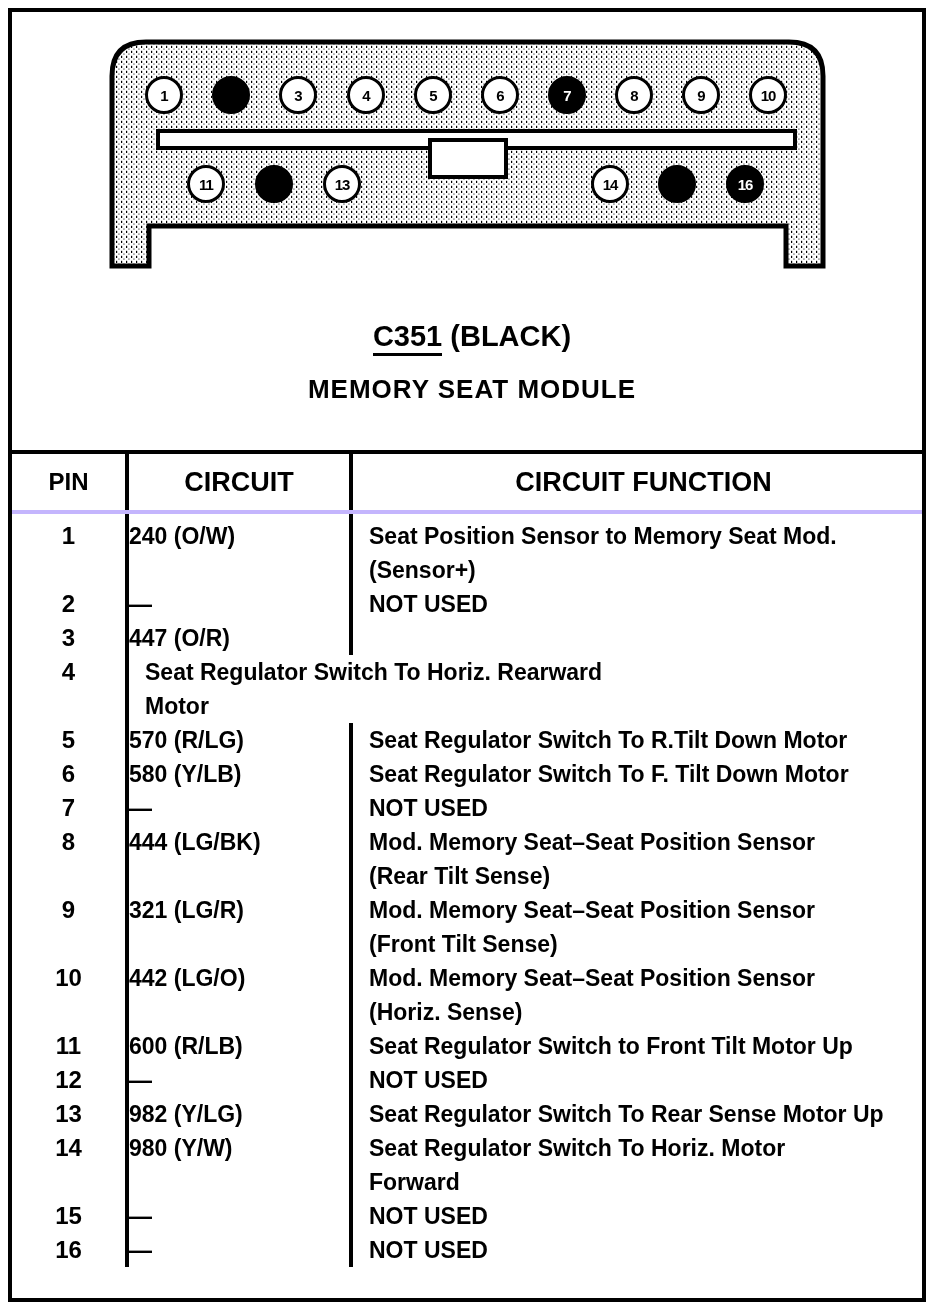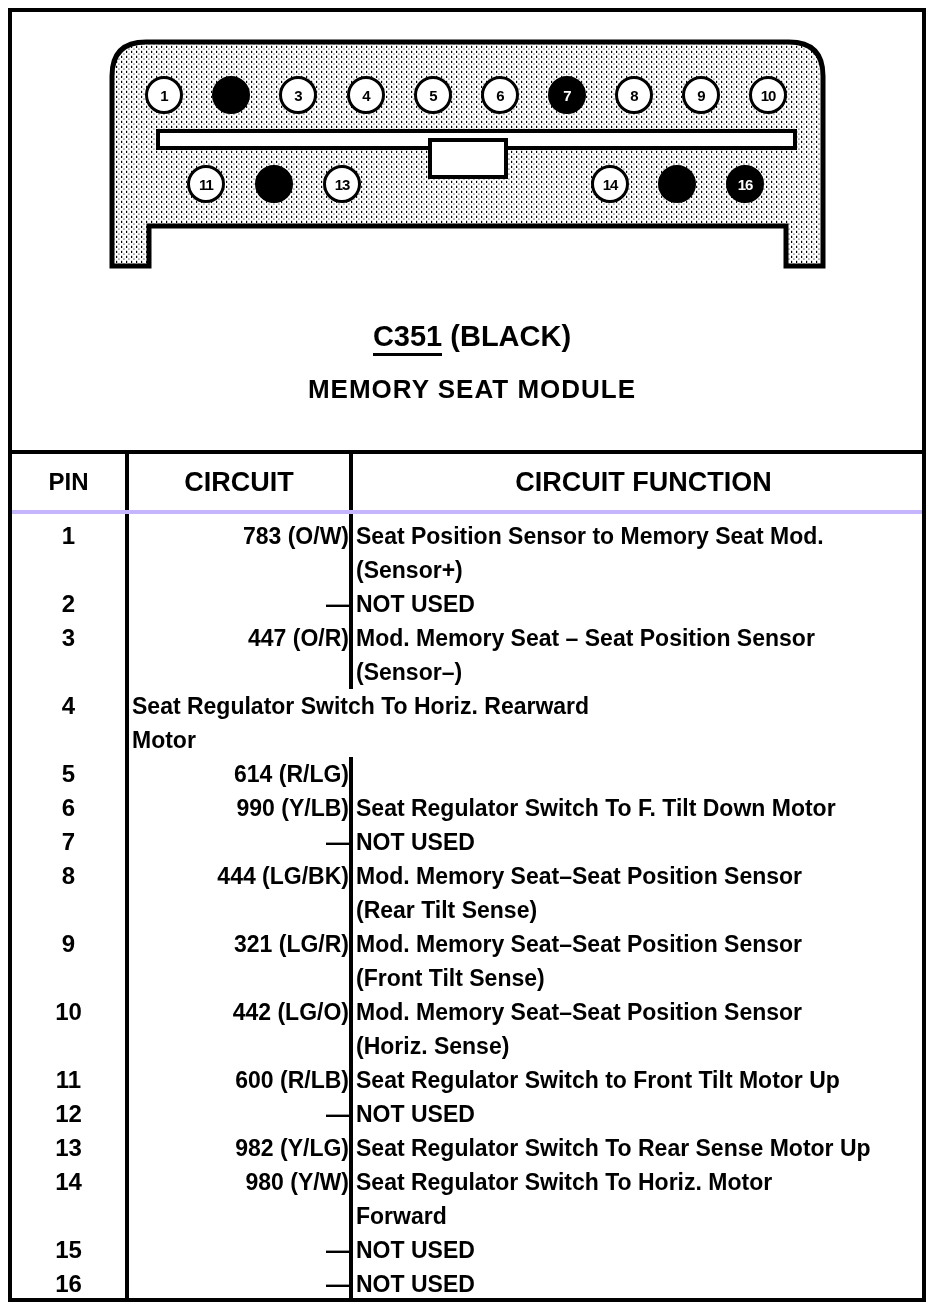--- a/index.html
+++ b/index.html
@@ -38,22 +38,22 @@
     position:absolute;left:0;width:944px;
     text-align:center;
   }
   #title1{top:320px;font-size:29px;}
   #title1 .code{border-bottom:3px solid #000;padding-bottom:1px;}
   #title2{top:374px;font-size:26px;letter-spacing:1px;}
   
   .cols{display:flex;box-sizing:border-box;}
   .cell{box-sizing:border-box;}
   .cell-pin{width:117px;border-right:4px solid #000;text-align:center;flex:none;}
-  .cell-circuit{width:224px;border-right:4px solid #000;text-align:right;flex:none;}
-  .cell-func{flex:1;padding-left:3px;}
+  .cell-circuit{width:224px;border-right:4px solid #000;text-align:left;flex:none;}
+  .cell-func{flex:1;padding-left:16px;}
   #table-header{
     position:absolute;left:12px;top:450px;
     width:910px;height:64px;
     border-top:4px solid #000;border-bottom:4px solid #c4b5fd;
     box-sizing:border-box;
     font-size:27px;
   }
   #table-header .cell{display:flex;align-items:center;justify-content:center;}
   #table-header .cell-func{padding-left:12px;}
   #table-body{
@@ -111,52 +111,51 @@
 
   <div id="table-header" class="cols">
     <div class="cell cell-pin">PIN</div>
     <div class="cell cell-circuit">CIRCUIT</div>
     <div class="cell cell-func">CIRCUIT FUNCTION</div>
   </div>
 
   <div id="table-body">
     <div class="trow cols">
       <div class="cell cell-pin">1</div>
-      <div class="cell cell-circuit">783 (O/W)</div>
+      <div class="cell cell-circuit">240 (O/W)</div>
       <div class="cell cell-func">Seat Position Sensor to Memory Seat Mod.
 (Sensor+)</div>
     </div>
 
     <div class="trow cols">
       <div class="cell cell-pin">2</div>
       <div class="cell cell-circuit">—</div>
       <div class="cell cell-func">NOT USED</div>
     </div>
 
     <div class="trow cols">
       <div class="cell cell-pin">3</div>
       <div class="cell cell-circuit">447 (O/R)</div>
-      <div class="cell cell-func">Mod. Memory Seat – Seat Position Sensor
-(Sensor–)</div>
     </div>
 
     <div class="trow cols">
       <div class="cell cell-pin">4</div>
       <div class="cell cell-func">Seat Regulator Switch To Horiz. Rearward
 Motor</div>
     </div>
 
     <div class="trow cols">
       <div class="cell cell-pin">5</div>
-      <div class="cell cell-circuit">614 (R/LG)</div>
+      <div class="cell cell-circuit">570 (R/LG)</div>
+      <div class="cell cell-func">Seat Regulator Switch To R.Tilt Down Motor</div>
     </div>
 
     <div class="trow cols">
       <div class="cell cell-pin">6</div>
-      <div class="cell cell-circuit">990 (Y/LB)</div>
+      <div class="cell cell-circuit">580 (Y/LB)</div>
       <div class="cell cell-func">Seat Regulator Switch To F. Tilt Down Motor</div>
     </div>
 
     <div class="trow cols">
       <div class="cell cell-pin">7</div>
       <div class="cell cell-circuit">—</div>
       <div class="cell cell-func">NOT USED</div>
     </div>
 
     <div class="trow cols">

